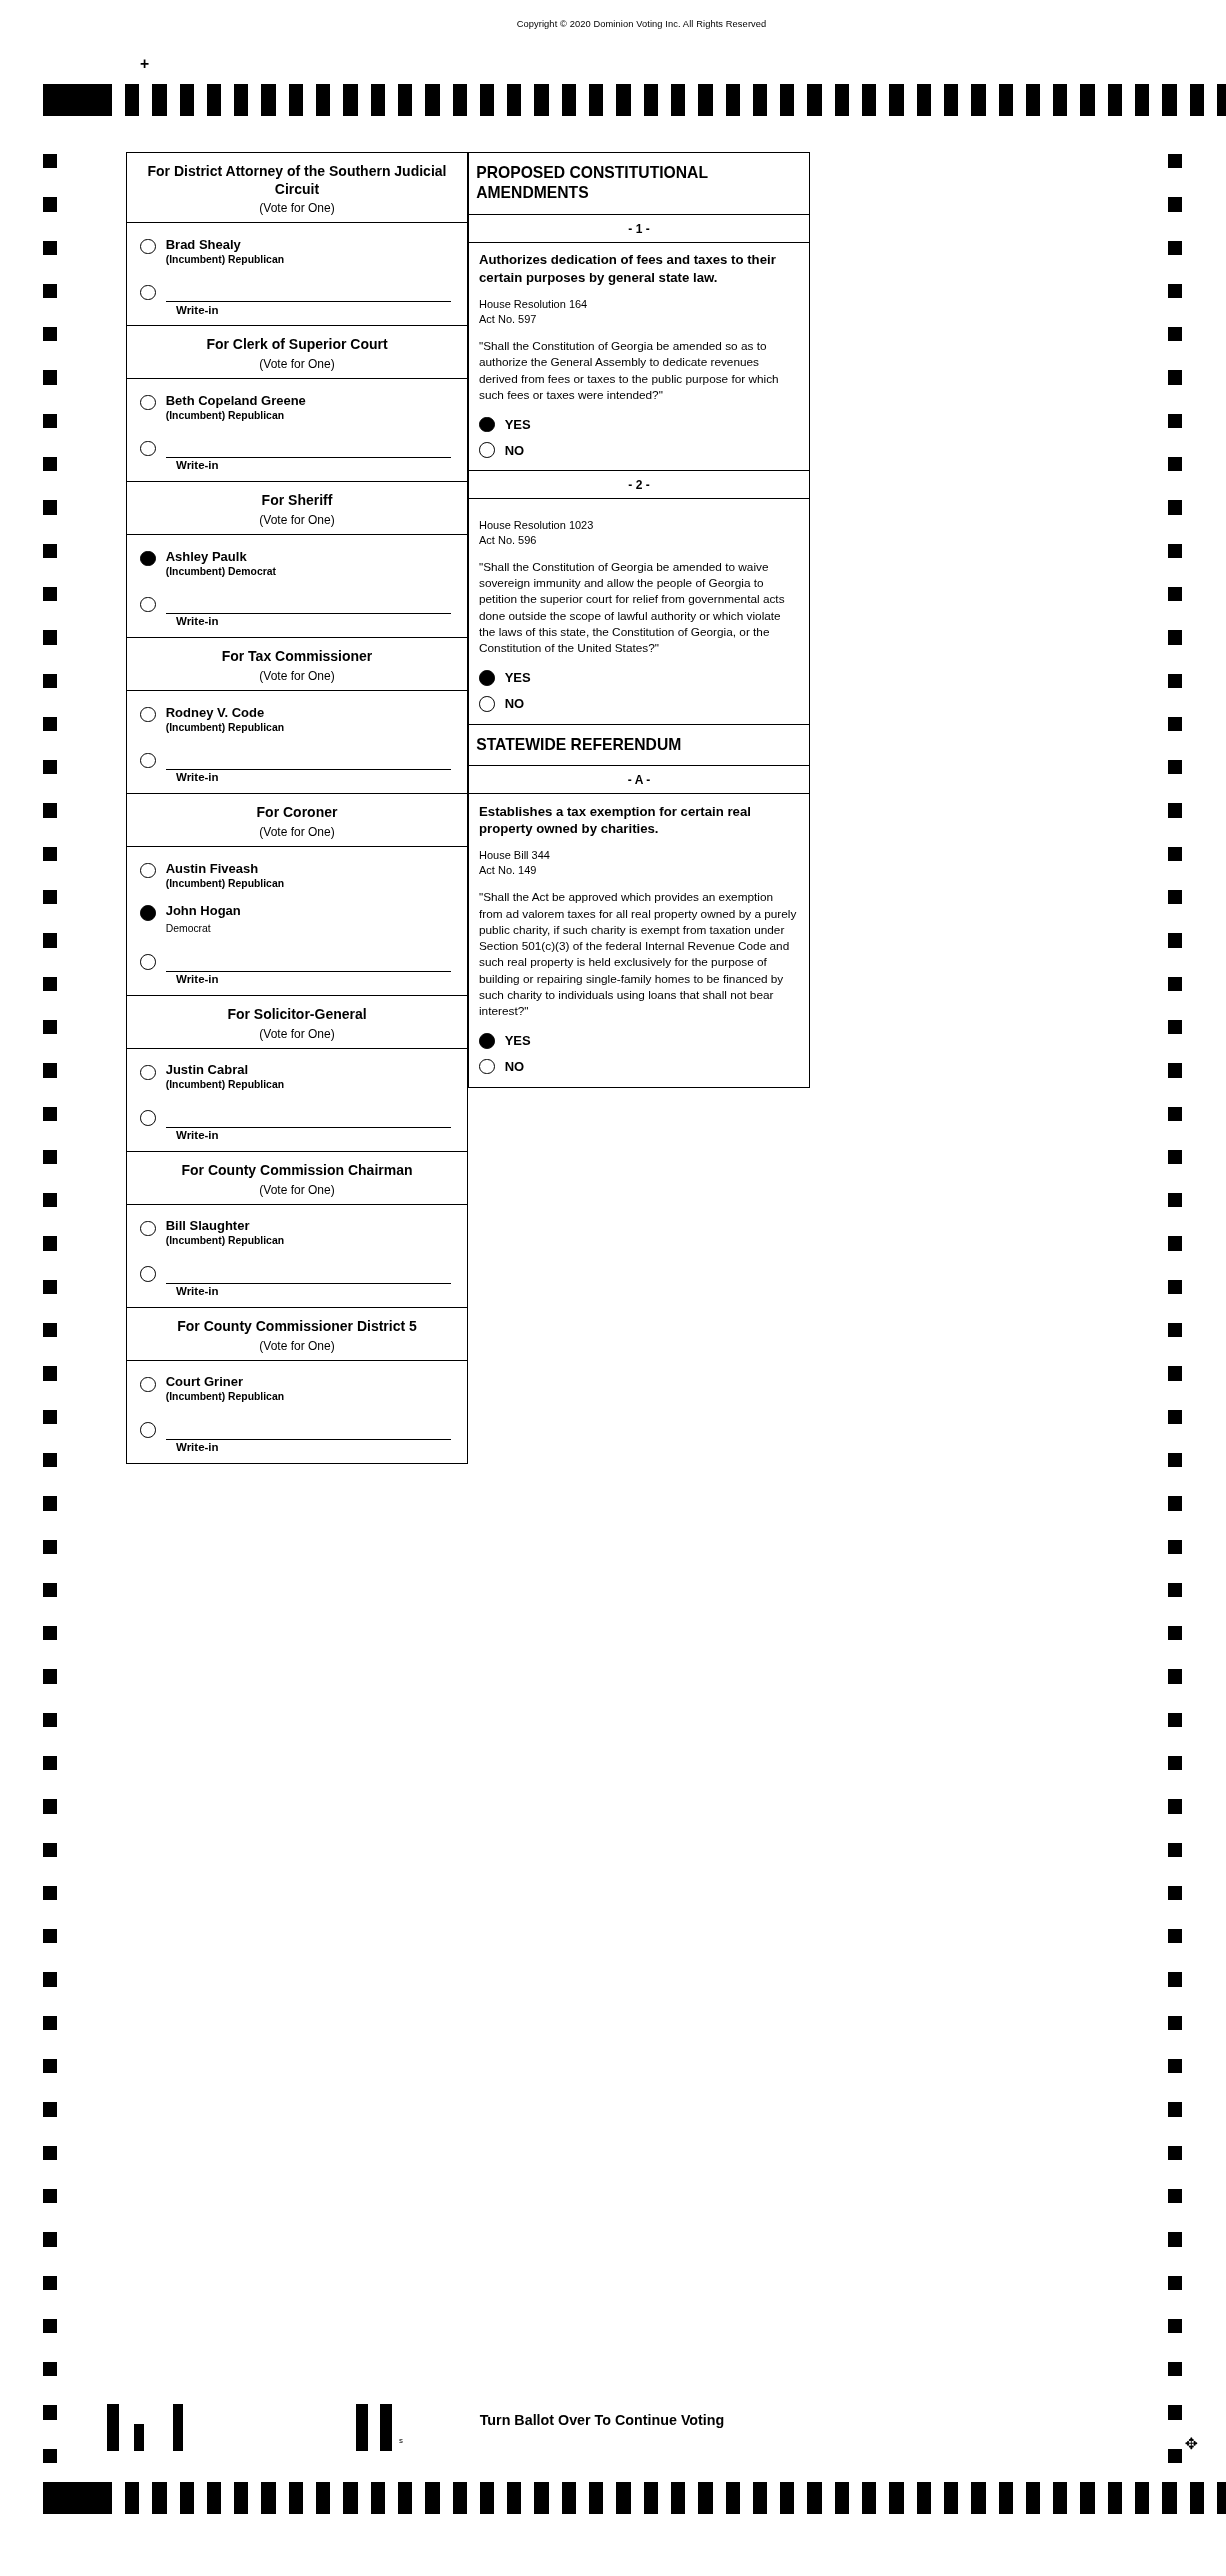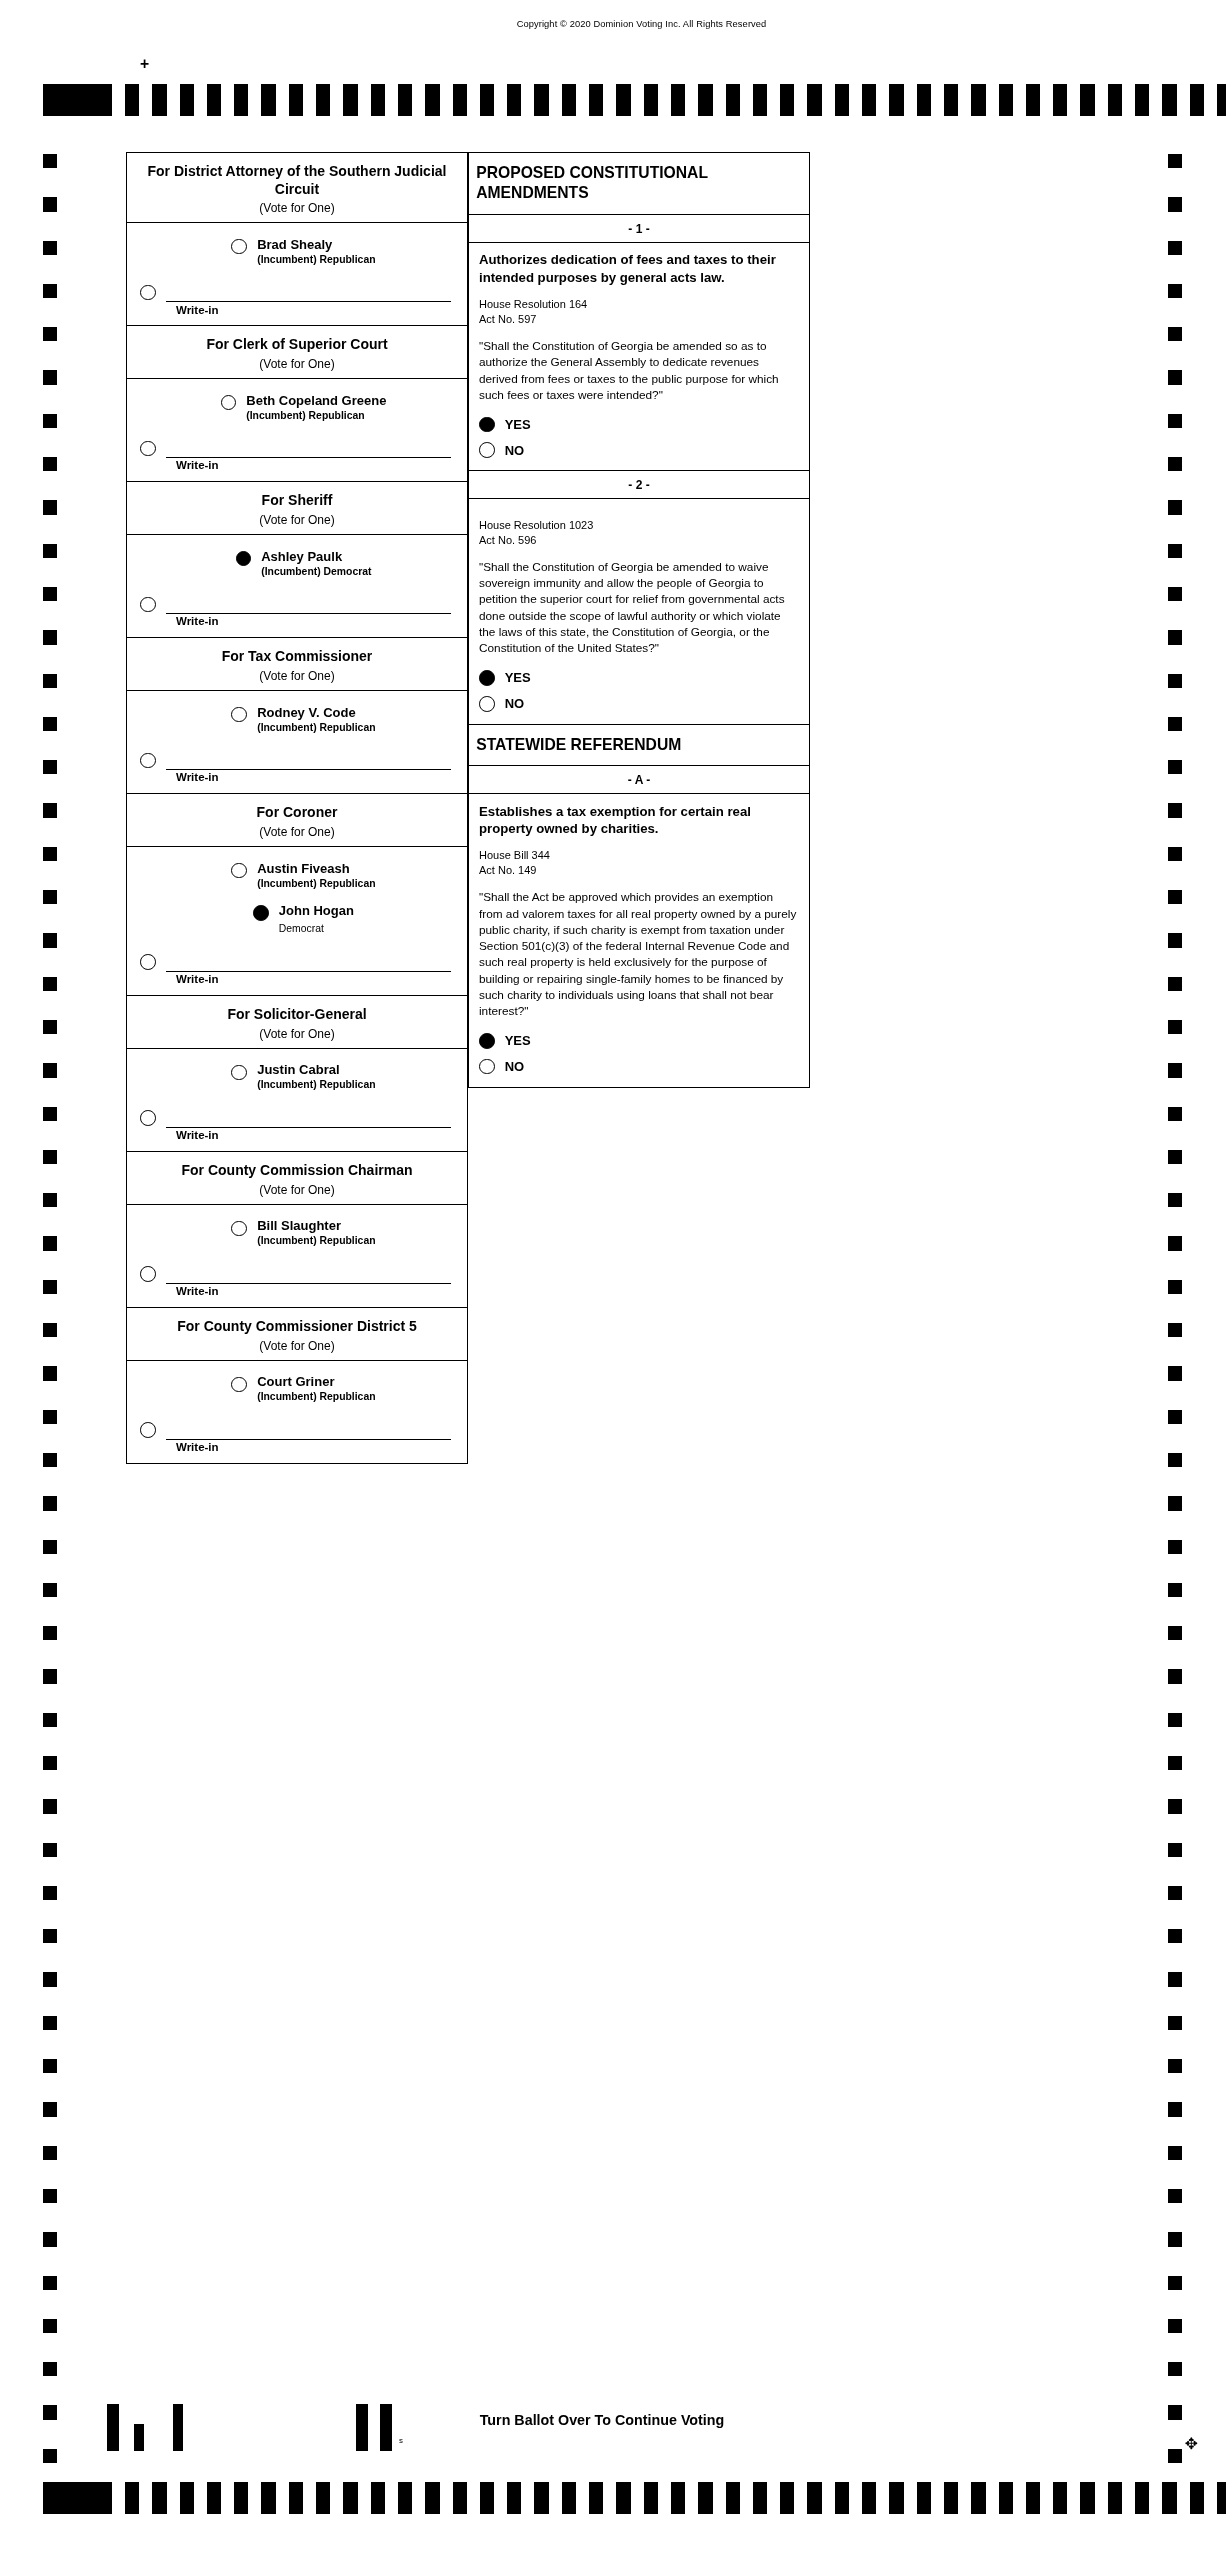--- a/index.html
+++ b/index.html
@@ -128,21 +128,20 @@
     margin-top: 2.9px;
   }
   .candidates {
     padding: 7.2px 0 4.3px 0;
   }
   .candidate {
     display: flex;
     align-items: flex-start;
     padding: 6.4px 0 6.4px 13px;
     min-height: 29px;
-    justify-content: center;
   }
   .oval {
     width: 15.7px;
     height: 15.7px;
     border: 1.6px solid #000;
     border-radius: 50%;
     box-sizing: border-box;
     flex: 0 0 auto;
     margin-top: 2.1px;
     background: #fff;
@@ -748,21 +747,21 @@
           </div>
         </div>
       </div>
     </div>
 
   <div class="col-right" id="right-column">
       <div class="measure-header">PROPOSED CONSTITUTIONAL AMENDMENTS</div>
       <div class="measure">
         <div class="measure-num">- 1 -</div>
         <div class="measure-body">
-          <div class="measure-summary">Authorizes dedication of fees and taxes to their intended purposes by general acts law.</div>
+          <div class="measure-summary">Authorizes dedication of fees and taxes to their certain purposes by general state law.</div>
           <div class="measure-ref" style="white-space: pre-line;">House Resolution 164
 Act No. 597</div>
           <div class="measure-question">"Shall the Constitution of Georgia be amended so as to authorize the General Assembly to dedicate revenues derived from fees or taxes to the public purpose for which such fees or taxes were intended?"</div>
         </div>
         <div class="measure-choices">
           <div class="choice">
             <div class="oval filled" style="margin-top: 0px;"></div>
             <div class="choice-label">YES</div>
           </div>
           <div class="choice">

